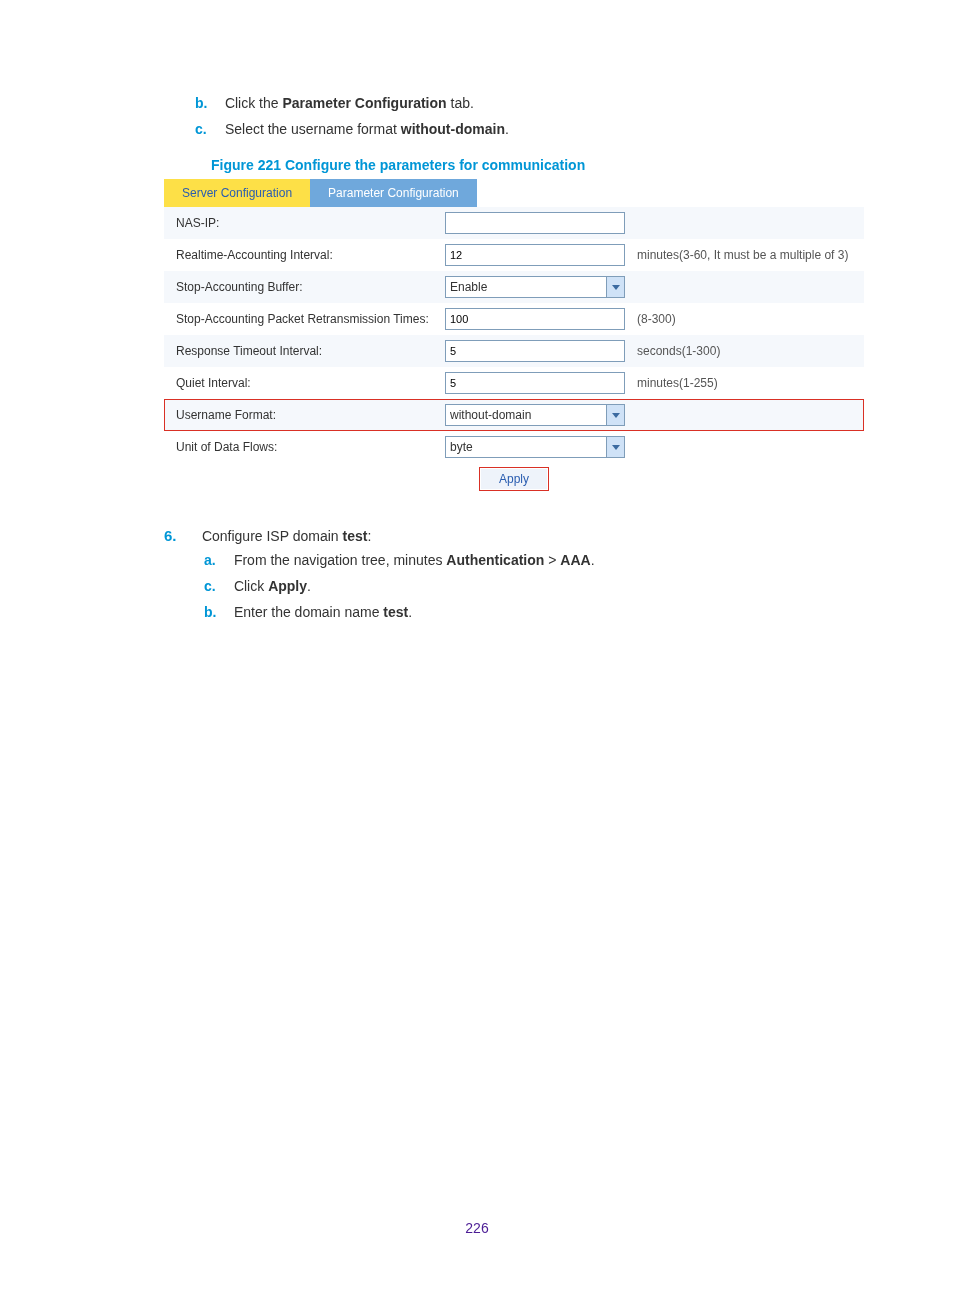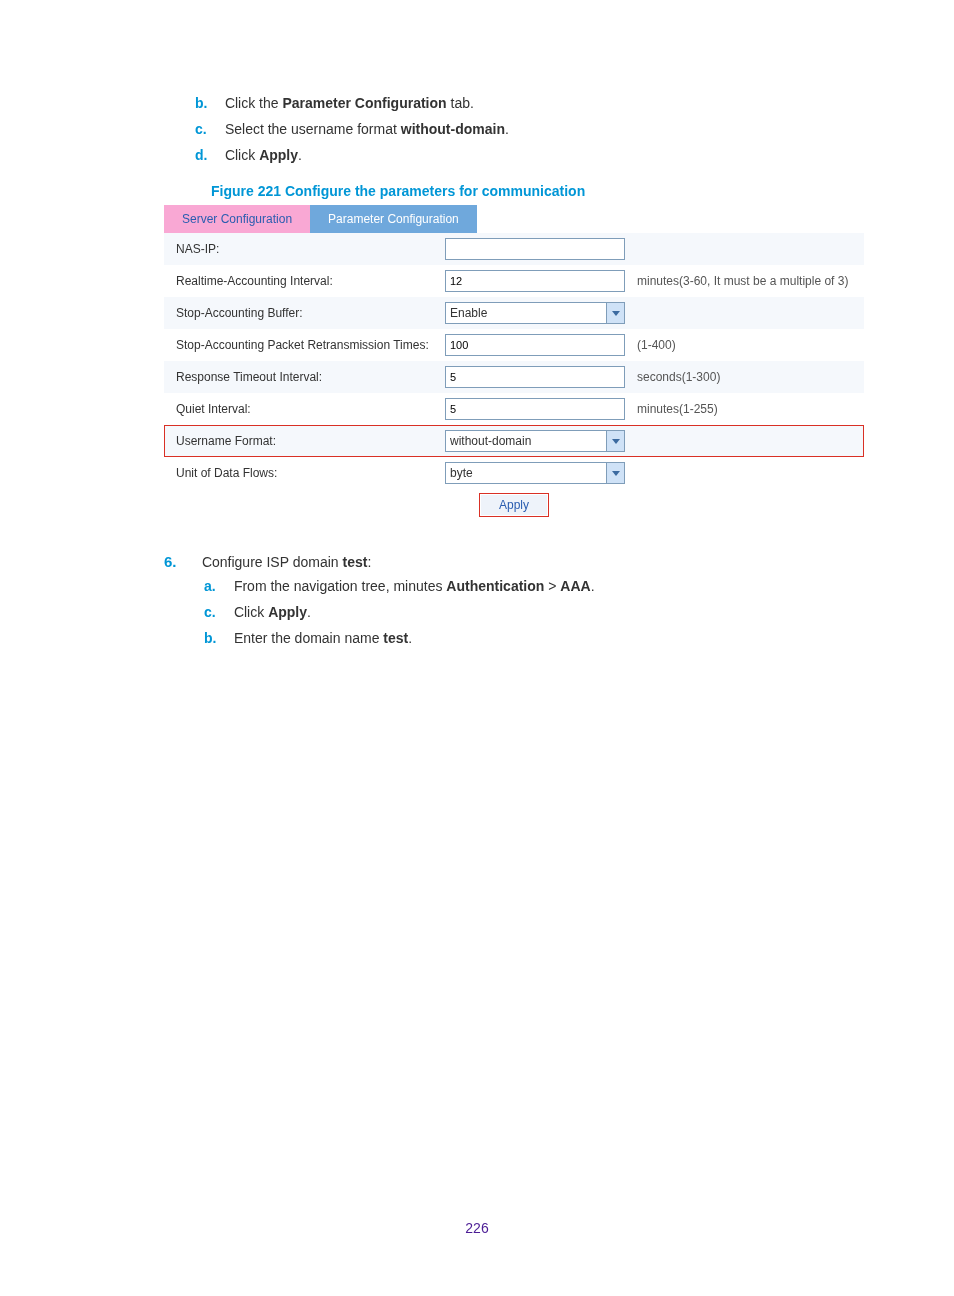--- a/index.html
+++ b/index.html
@@ -34,21 +34,21 @@
       background: #fff;
       font-family: Tahoma, Arial, sans-serif;
       font-size: 12px;
     }
     .tabs { display: flex; border-bottom: none; }
     .tab {
       padding: 7px 18px;
       font-size: 12px;
       cursor: pointer;
     }
-    .tab.inactive { color: #2a5db0; background: #f9a8d4; text-align: right; }
+    .tab.inactive { color: #2a5db0; background: #fde047; text-align: right; }
     .tab.active { background: #6fa8dc; color: #fff; }
     .form-table { width: 100%; border-collapse: collapse; }
     .form-table tr.alt { background: #f5f8fc; }
     .form-table td { padding: 5px 6px; vertical-align: middle; color:#333; }
     .form-table td.label-cell { width: 275px; padding-left: 12px; white-space:nowrap; }
     .form-table td.field-cell { width: 190px; }
     .form-table td.hint-cell { color:#555; }
     .text-input {
       width: 180px;
       height: 22px;
@@ -117,26 +117,20 @@
     <span>
       <span>Click the </span><span class="bold">Parameter Configuration</span><span> tab.</span>
     </span>
   </div>
   <div class="step-item">
     <span class="letter">c.</span>
     <span>
       <span>Select the username format </span><span class="bold">without-domain</span><span>.</span>
     </span>
   </div>
-  <div class="step-item">
-    <span class="letter">d.</span>
-    <span>
-      <span>Click </span><span class="bold">Apply</span><span>.</span>
-    </span>
-  </div>
 </div>
 
 <div class="figure-caption">Figure 221 Configure the parameters for communication</div>
 
 <div class="figure-panel">
   <div class="tabs">
     <div class="tab inactive">Server Configuration</div>
     <div class="tab active">Parameter Configuration</div>
   </div>
   <table class="form-table">
@@ -159,21 +153,21 @@
           <div class="select-btn">
                 <div class="chev"></div>
               </div>
         </div>
       </td>
       <td class="hint-cell"></td>
     </tr>
     <tr>
       <td class="label-cell">Stop-Accounting Packet Retransmission Times:</td>
       <td class="field-cell"><input class="text-input" value="100" style=""></td>
-      <td class="hint-cell">(1-400)</td>
+      <td class="hint-cell">(8-300)</td>
     </tr>
     <tr class="alt">
       <td class="label-cell">Response Timeout Interval:</td>
       <td class="field-cell"><input class="text-input" value="5" style=""></td>
       <td class="hint-cell">seconds(1-300)</td>
     </tr>
     <tr>
       <td class="label-cell">Quiet Interval:</td>
       <td class="field-cell"><input class="text-input" value="5" style=""></td>
       <td class="hint-cell">minutes(1-255)</td>

